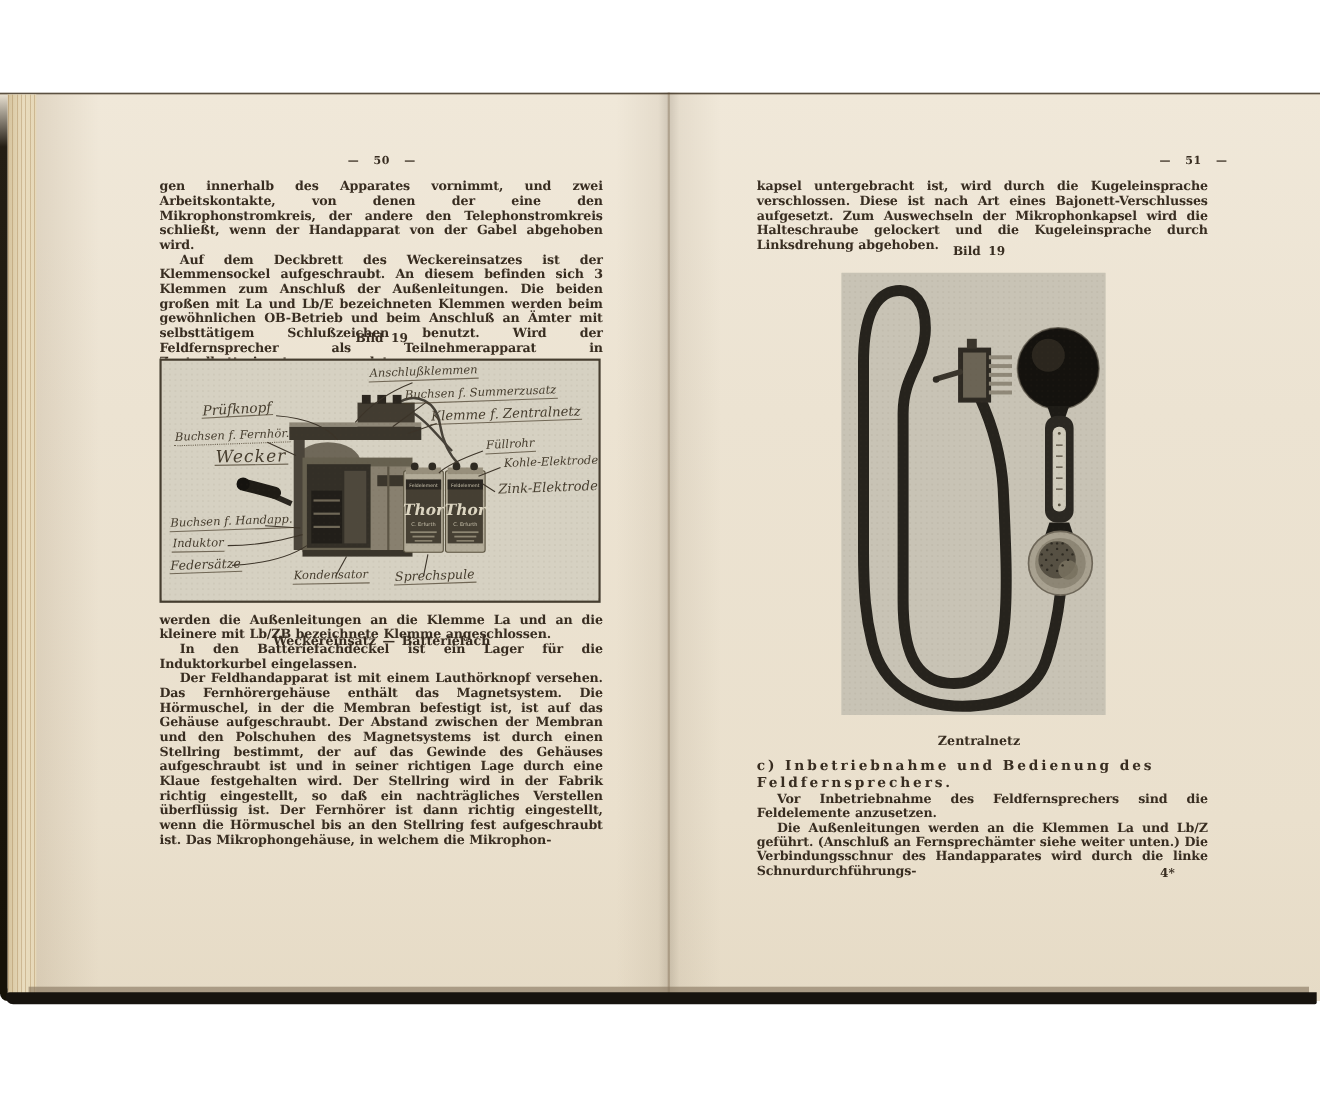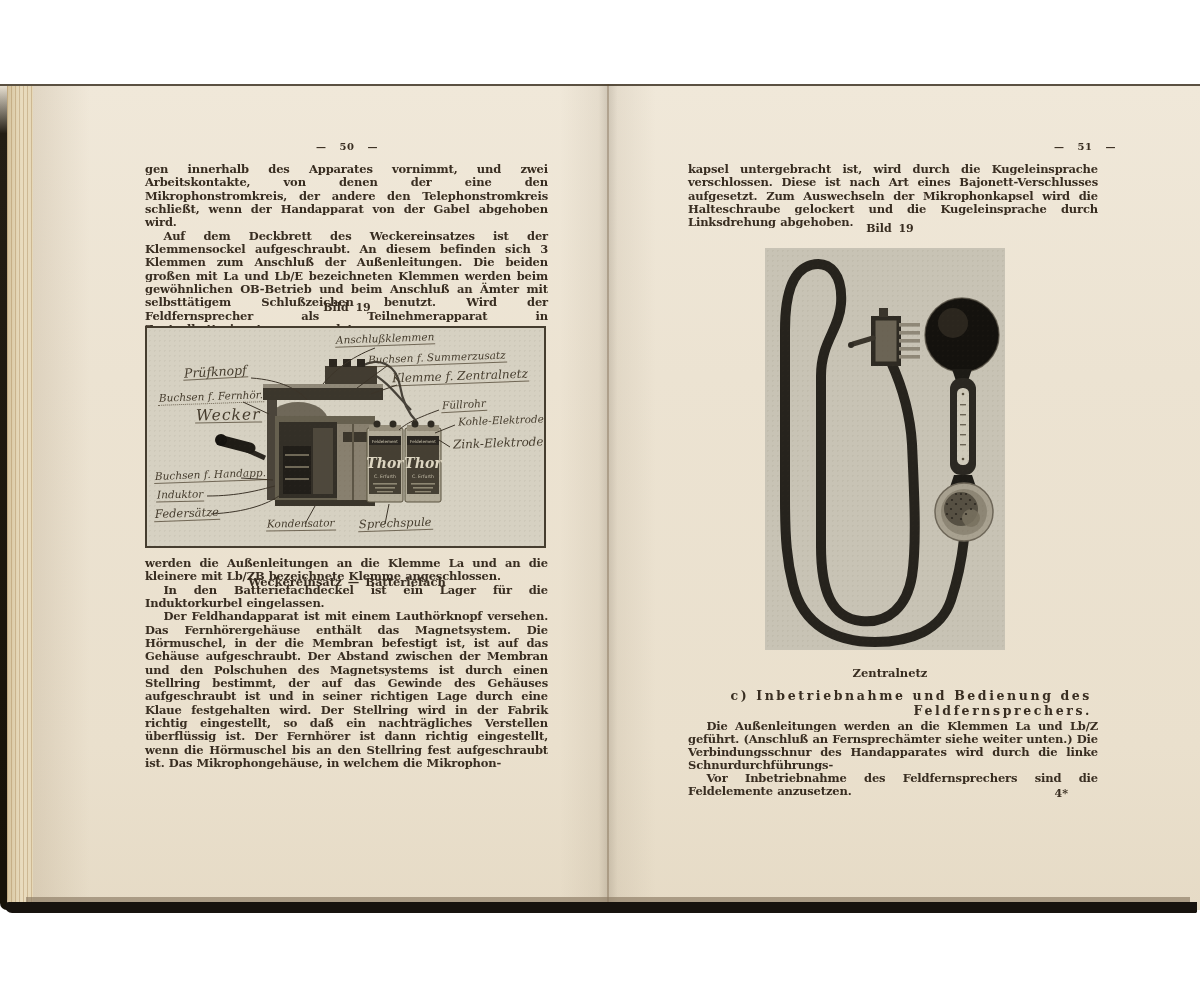--- a/index.html
+++ b/index.html
@@ -28,21 +28,21 @@
         border-radius:5px 0 2px 9px;}
   
   .pagenum{position:absolute;width:404px;text-align:center;font-size:10px;font-weight:700;
         word-spacing:9px;letter-spacing:.5px;}
   .textblock{position:absolute;font-size:11.5px;line-height:13.35px;font-weight:700;
         text-align:justify;letter-spacing:-.15px;word-spacing:.4px;}
   .textblock p{margin:0;}
   .textblock p.indent{text-indent:1.6em;}
   .figtitle{position:absolute;width:404px;text-align:center;font-size:11px;font-weight:700;word-spacing:3px;}
   .figcap{position:absolute;width:404px;text-align:center;font-size:11.5px;font-weight:700;word-spacing:2px;}
-  .heading{position:absolute;width:404px;text-align:right;font-weight:700;font-size:12.5px;
+  .heading{position:absolute;width:404px;text-align:left;font-weight:700;font-size:12.5px;
         line-height:14.5px;letter-spacing:2.6px;}
   .footermark{position:absolute;width:380px;text-align:right;font-size:11px;font-weight:700;}
   
   .pn-left{left:145px;top:141px;}
   .tb-left-top{left:145px;top:163px;width:403px;}
   .ft18{left:145px;top:301px;}
   .fig18{position:absolute;left:145px;top:326px;width:397px;height:218px;margin:0;
         border:2px solid #453d2f;background:#d6d1c2;}
   .fig18 svg{position:absolute;left:0;top:0;}
   .fc18{left:145px;top:557px;margin-top:18px;}
@@ -297,18 +297,18 @@
   </figure>
 
   <div class="figcap fc19">Zentralnetz</div>
 
   <div class="heading hd-right">
     <div>c) Inbetriebnahme und Bedienung des</div>
     <div>Feldfernsprechers.</div>
   </div>
 
   <div class="textblock tb-right-body">
+    <p class="para indent">Vor Inbetriebnahme des Feldfernsprechers sind die Feldelemente anzusetzen.</p>
     <p class="para indent">Die Außenleitungen werden an die Klemmen La und Lb/Z geführt. (Anschluß an Fernsprechämter siehe weiter unten.) Die Verbindungsschnur des Handapparates wird durch die linke Schnurdurchführungs-</p>
-    <p class="para indent">Vor Inbetriebnahme des Feldfernsprechers sind die Feldelemente anzusetzen.</p>
   </div>
 
   <div class="footermark fm-right">4*</div>
 </div>
 
 </body></html>

